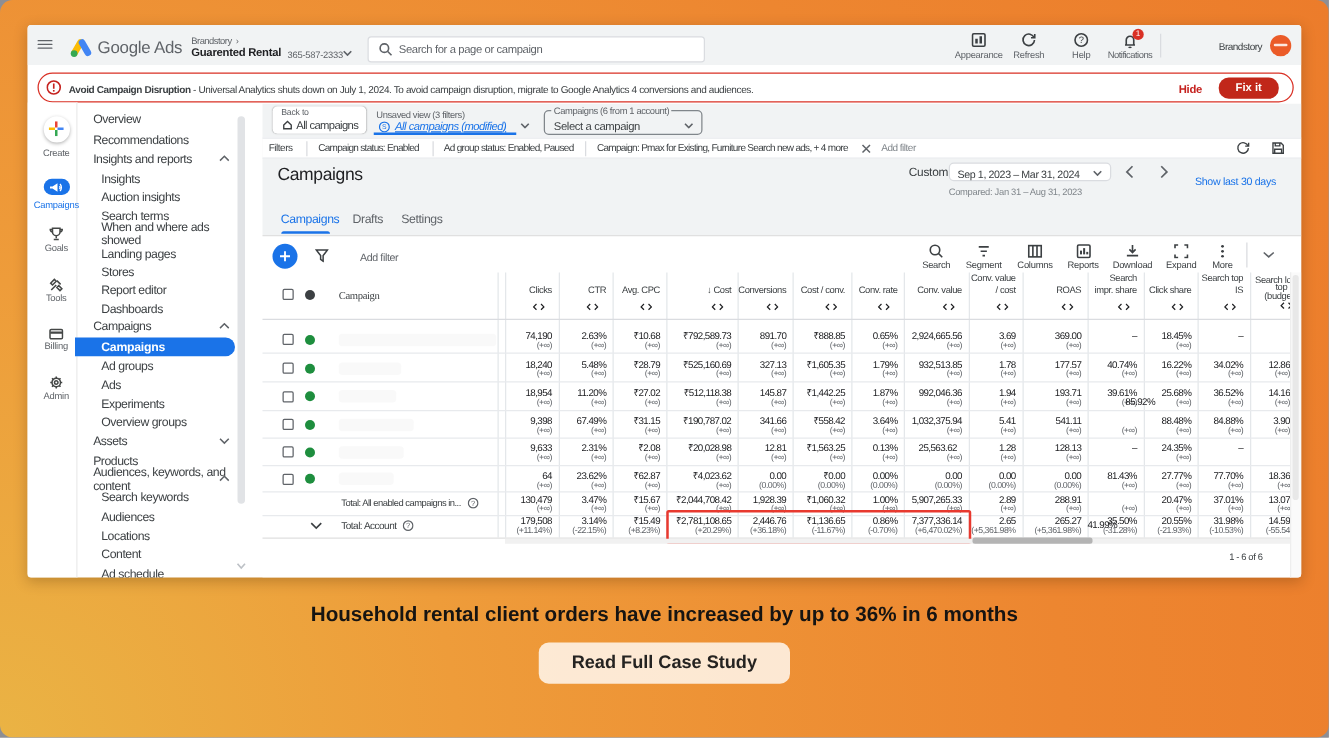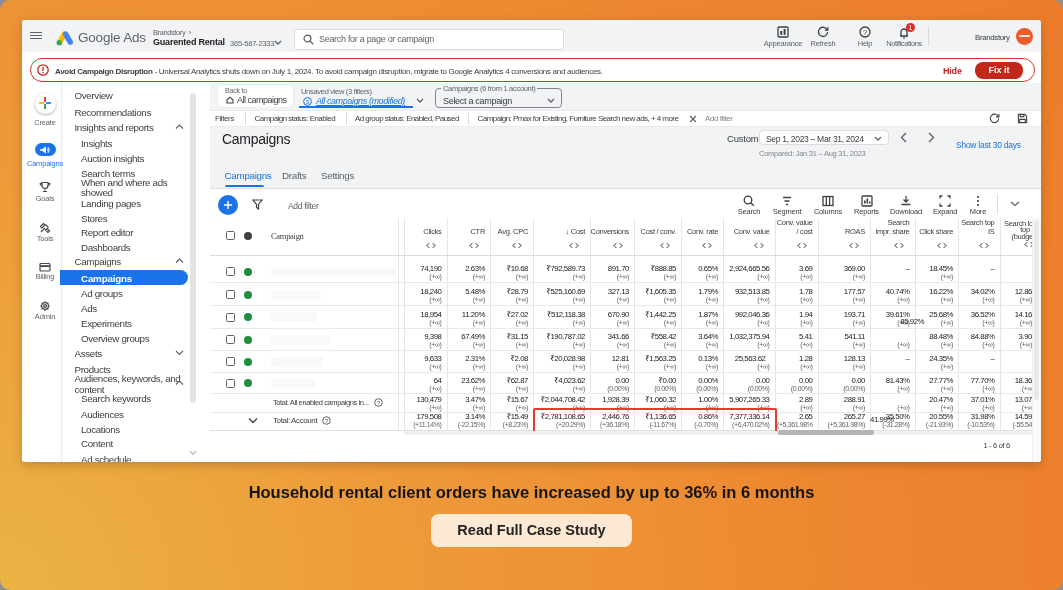--- a/index.html
+++ b/index.html
@@ -428,21 +428,21 @@
 <div class="abs" style="left:222px;top:293.25px;width:8px;height:8px;border-radius:50%;background:#1e8e3e"></div>
 <div class="abs" style="left:249px;top:292.25px;width:46px;height:10px;background:#f5f5f5;opacity:.6;border-radius:3px"></div>
 <div class="t r" style="left:381.5px;top:290.5px;width:38.0px;font-size:7.8px;letter-spacing:-0.45px;color:#202124;line-height:8px">18,954</div>
 <div class="t r" style="left:381.5px;top:298.7px;width:38.0px;font-size:7px;letter-spacing:-0.4px;color:#5f6368;line-height:8px">(+∞)</div>
 <div class="t r" style="left:424.5px;top:290.5px;width:38.5px;font-size:7.8px;letter-spacing:-0.45px;color:#202124;line-height:8px">11.20%</div>
 <div class="t r" style="left:424.5px;top:298.7px;width:38.5px;font-size:7px;letter-spacing:-0.4px;color:#5f6368;line-height:8px">(+∞)</div>
 <div class="t r" style="left:468px;top:290.5px;width:38px;font-size:7.8px;letter-spacing:-0.45px;color:#202124;line-height:8px">₹27.02</div>
 <div class="t r" style="left:468px;top:298.7px;width:38px;font-size:7px;letter-spacing:-0.4px;color:#5f6368;line-height:8px">(+∞)</div>
 <div class="t r" style="left:511px;top:290.5px;width:52px;font-size:7.8px;letter-spacing:-0.45px;color:#202124;line-height:8px">₹512,118.38</div>
 <div class="t r" style="left:511px;top:298.7px;width:52px;font-size:7px;letter-spacing:-0.4px;color:#5f6368;line-height:8px">(+∞)</div>
-<div class="t r" style="left:568px;top:290.5px;width:39px;font-size:7.8px;letter-spacing:-0.45px;color:#202124;line-height:8px">670.90</div>
+<div class="t r" style="left:568px;top:290.5px;width:39px;font-size:7.8px;letter-spacing:-0.45px;color:#202124;line-height:8px">145.87</div>
 <div class="t r" style="left:568px;top:298.7px;width:39px;font-size:7px;letter-spacing:-0.4px;color:#5f6368;line-height:8px">(+∞)</div>
 <div class="t r" style="left:612px;top:290.5px;width:42px;font-size:7.8px;letter-spacing:-0.45px;color:#202124;line-height:8px">₹1,442.25</div>
 <div class="t r" style="left:612px;top:298.7px;width:42px;font-size:7px;letter-spacing:-0.4px;color:#5f6368;line-height:8px">(+∞)</div>
 <div class="t r" style="left:659px;top:290.5px;width:37px;font-size:7.8px;letter-spacing:-0.45px;color:#202124;line-height:8px">1.87%</div>
 <div class="t r" style="left:659px;top:298.7px;width:37px;font-size:7px;letter-spacing:-0.4px;color:#5f6368;line-height:8px">(+∞)</div>
 <div class="t r" style="left:701px;top:290.5px;width:46.5px;font-size:7.8px;letter-spacing:-0.45px;color:#202124;line-height:8px">992,046.36</div>
 <div class="t r" style="left:701px;top:298.7px;width:46.5px;font-size:7px;letter-spacing:-0.4px;color:#5f6368;line-height:8px">(+∞)</div>
 <div class="t r" style="left:752.5px;top:290.5px;width:38.0px;font-size:7.8px;letter-spacing:-0.45px;color:#202124;line-height:8px">1.94</div>
 <div class="t r" style="left:752.5px;top:298.7px;width:38.0px;font-size:7px;letter-spacing:-0.4px;color:#5f6368;line-height:8px">(+∞)</div>
 <div class="t r" style="left:795.5px;top:290.5px;width:47.5px;font-size:7.8px;letter-spacing:-0.45px;color:#202124;line-height:8px">193.71</div>

